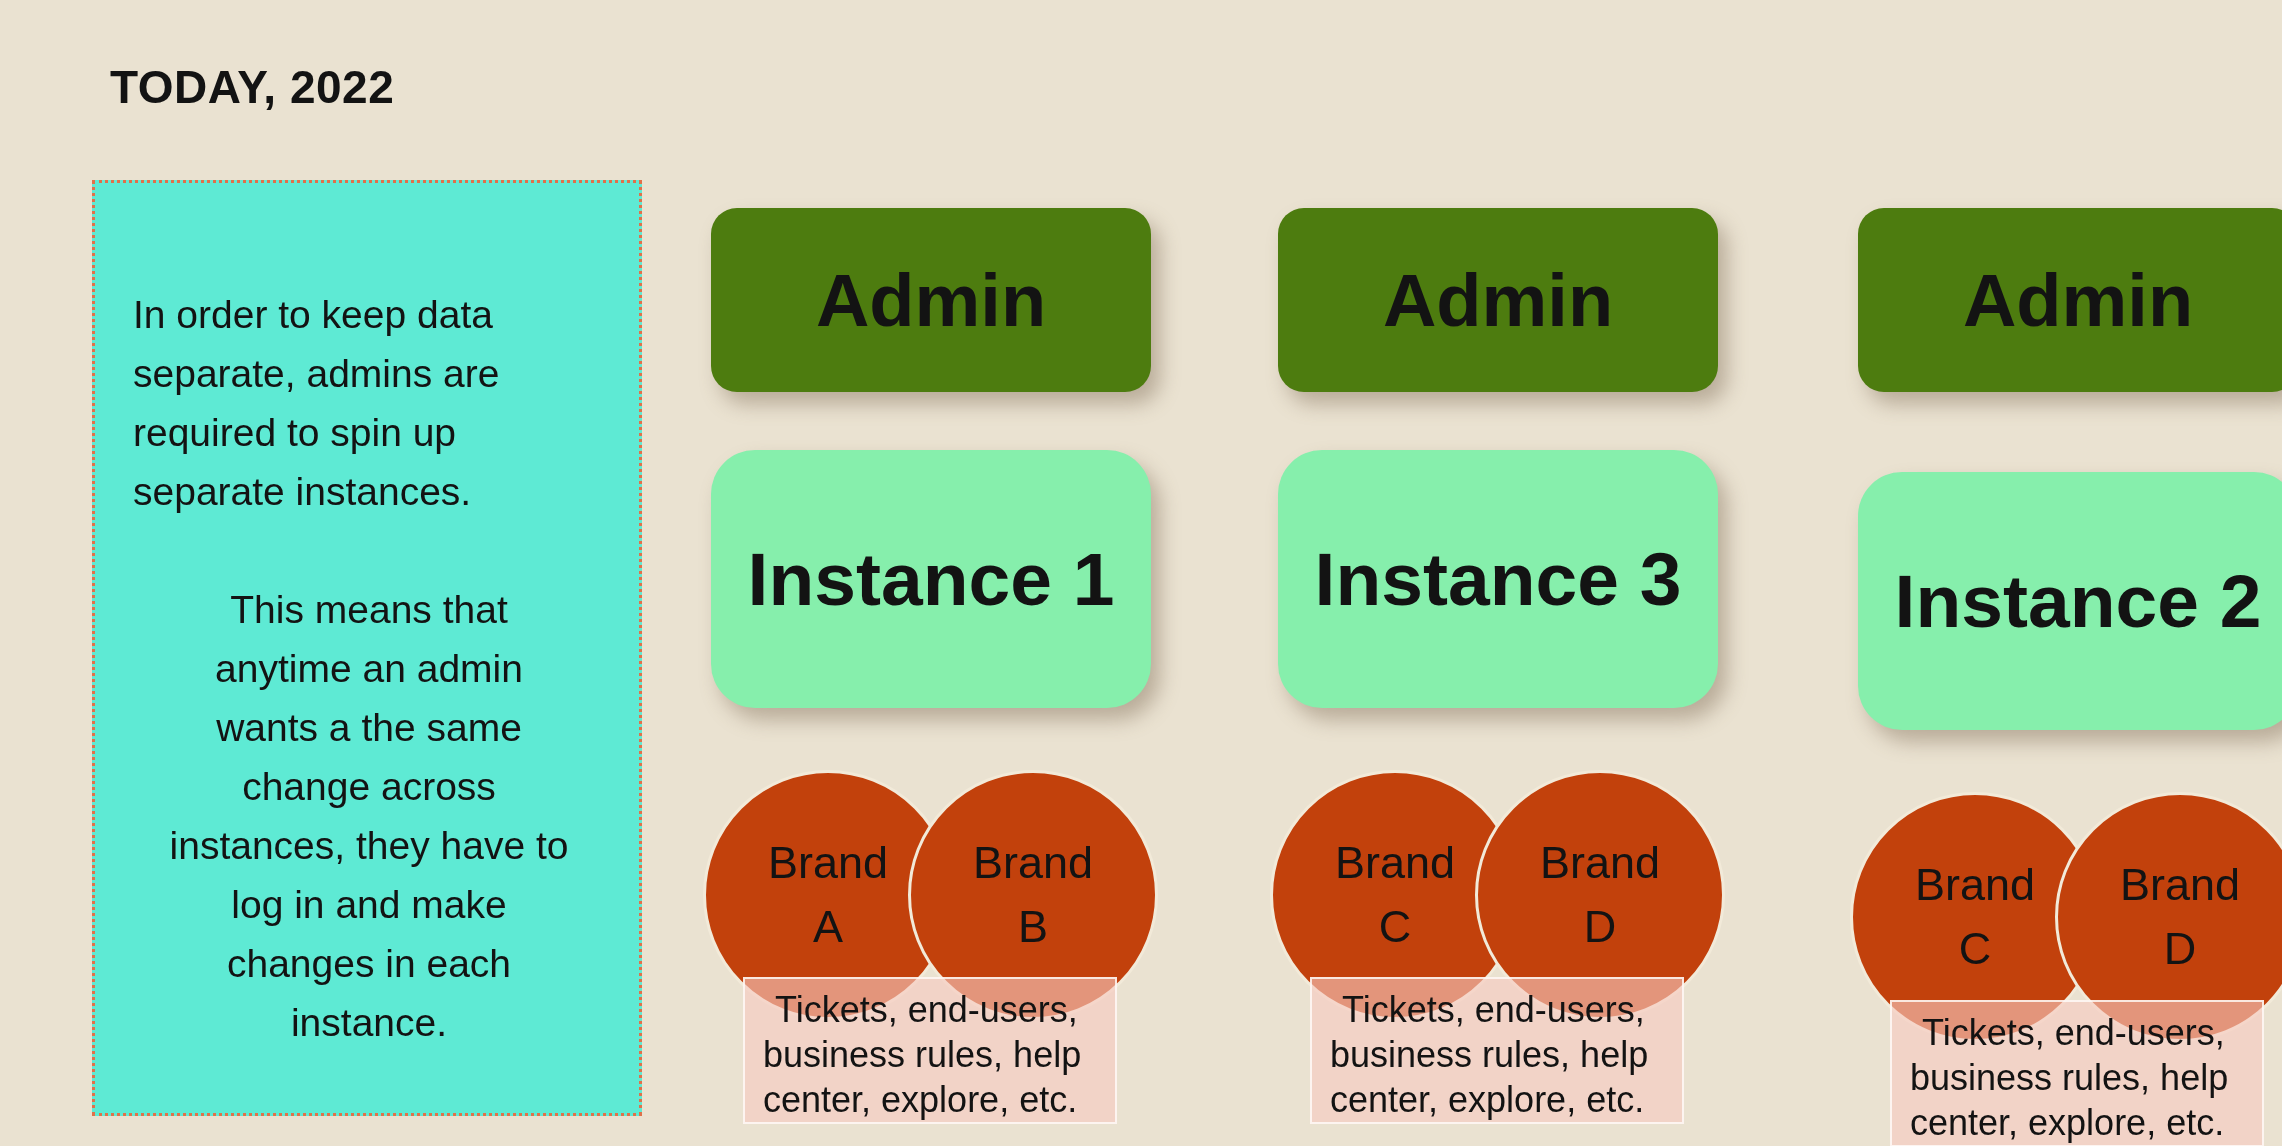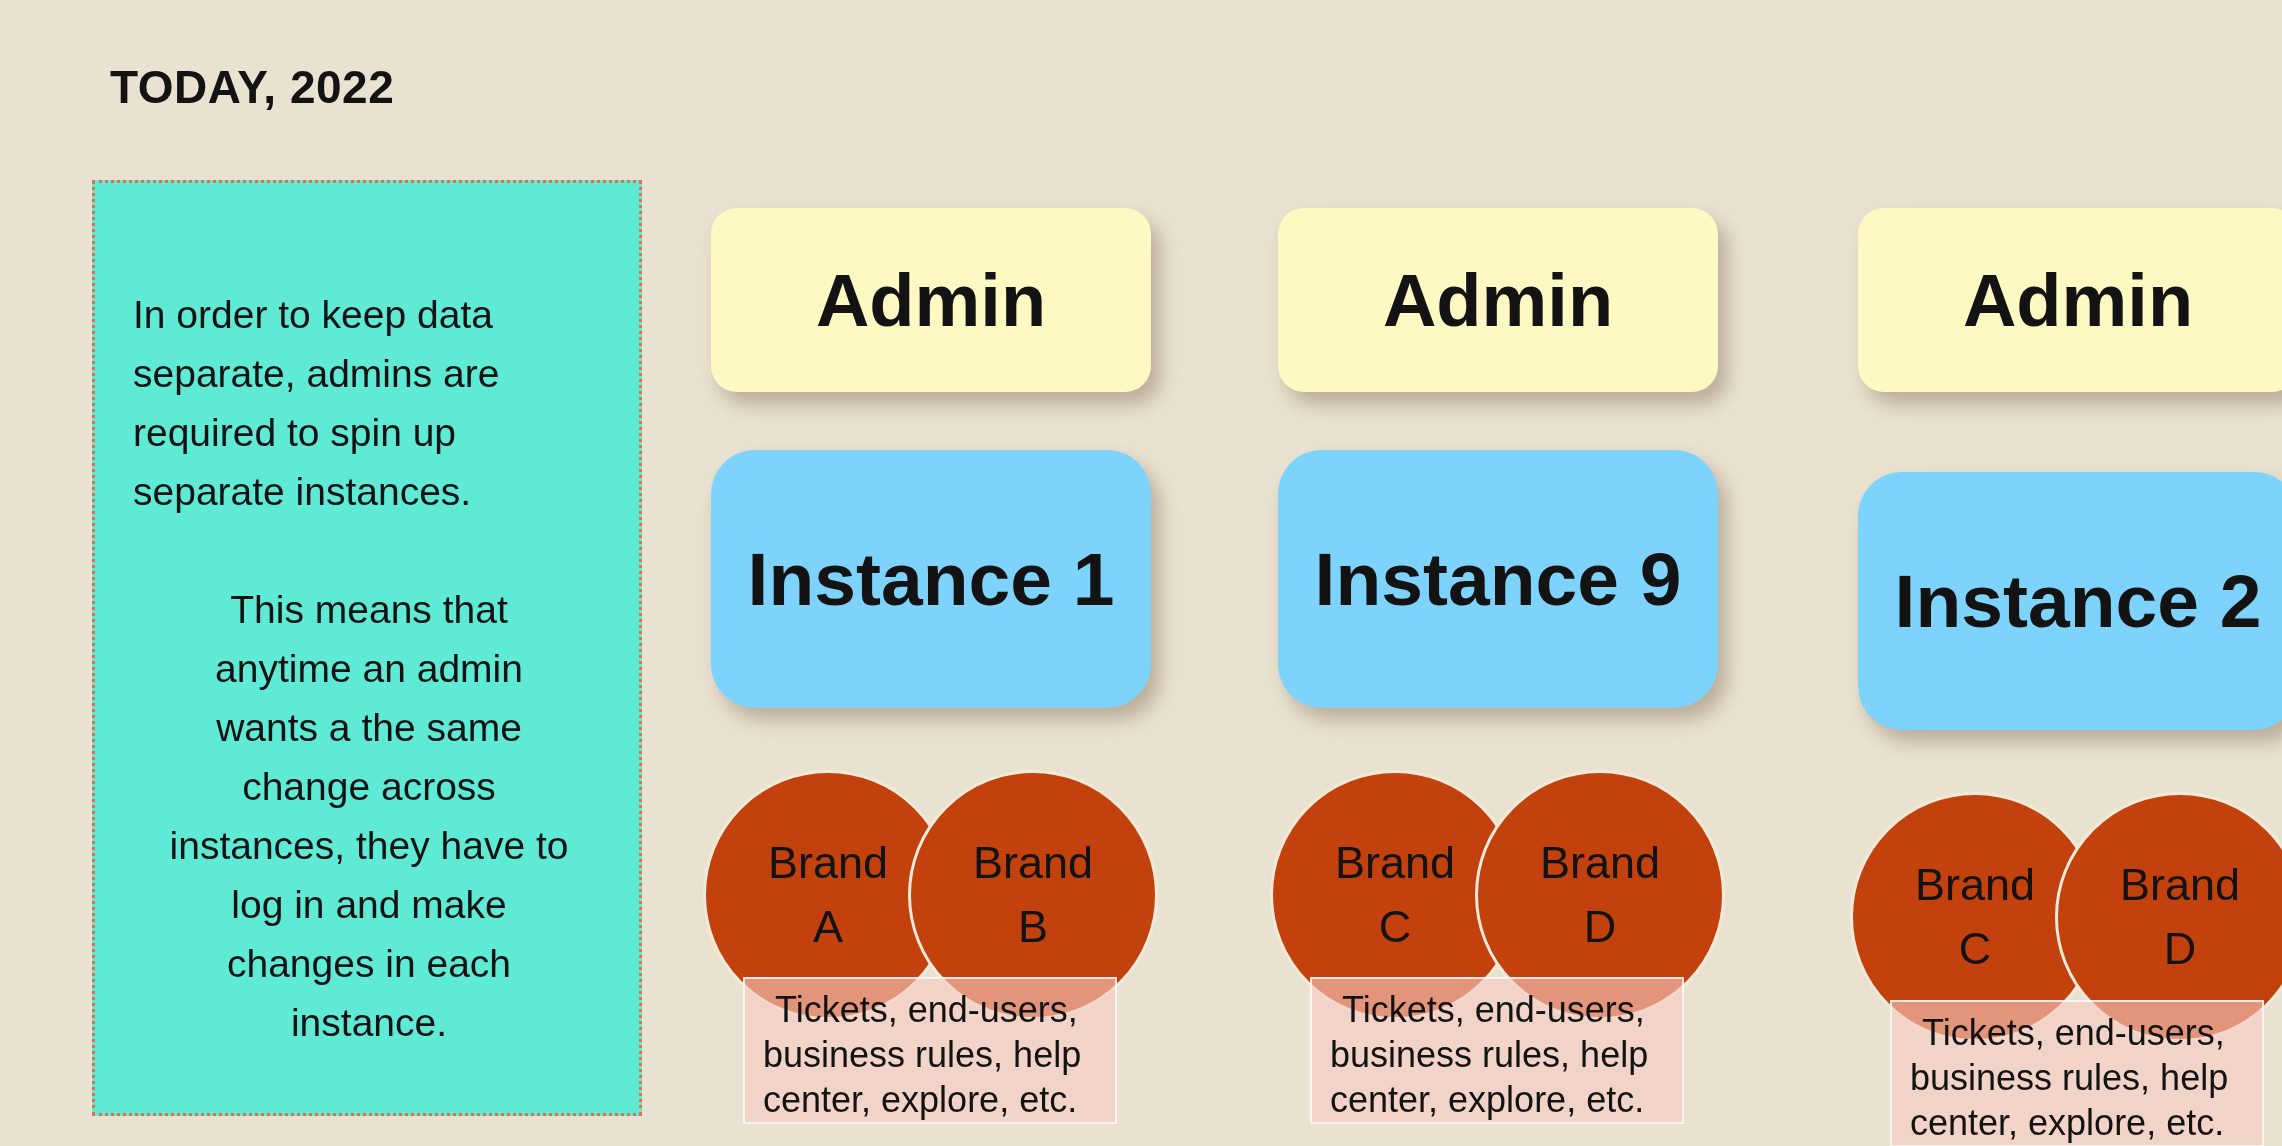--- a/index.html
+++ b/index.html
@@ -51,31 +51,31 @@
     height: 1146px;
   }
   .col-0 { left: 651px; }
   .col-1 { left: 1218px; }
   .col-2 { left: 1798px; }
 
   .admin-box {
     position: absolute;
     left: 0; top: 148px;
     width: 440px; height: 184px;
-    background: #fef9c3;
+    background: #4d7c0f;
     border-radius: 26px;
     box-shadow: 9px 12px 20px rgba(112, 92, 70, 0.4);
     display: flex; align-items: center; justify-content: center;
     font-size: 74px; font-weight: 600;
   }
   .instance-box {
     position: absolute;
     left: 0; top: 390px;
     width: 440px; height: 258px;
-    background: #7dd3fc;
+    background: #86efac;
     border-radius: 44px;
     box-shadow: 9px 12px 20px rgba(112, 92, 70, 0.4);
     display: flex; align-items: center; justify-content: center;
     font-size: 75px; font-weight: 600;
   }
   .circle {
     position: absolute;
     top: 710px;
     width: 250px; height: 250px;
     border-radius: 50%;
@@ -150,21 +150,21 @@
 business rules, help
 center, explore, etc.</span>
     </div>
   </div>
 
   <div class="column col-1">
     <div class="admin-box">
       <span>Admin</span>
     </div>
     <div class="instance-box">
-      <span>Instance 9</span>
+      <span>Instance 3</span>
     </div>
     <div class="circle circle-left">
       <span>Brand
 C</span>
     </div>
     <div class="circle circle-right">
       <span>Brand
 D</span>
     </div>
     <div class="shared-box">

